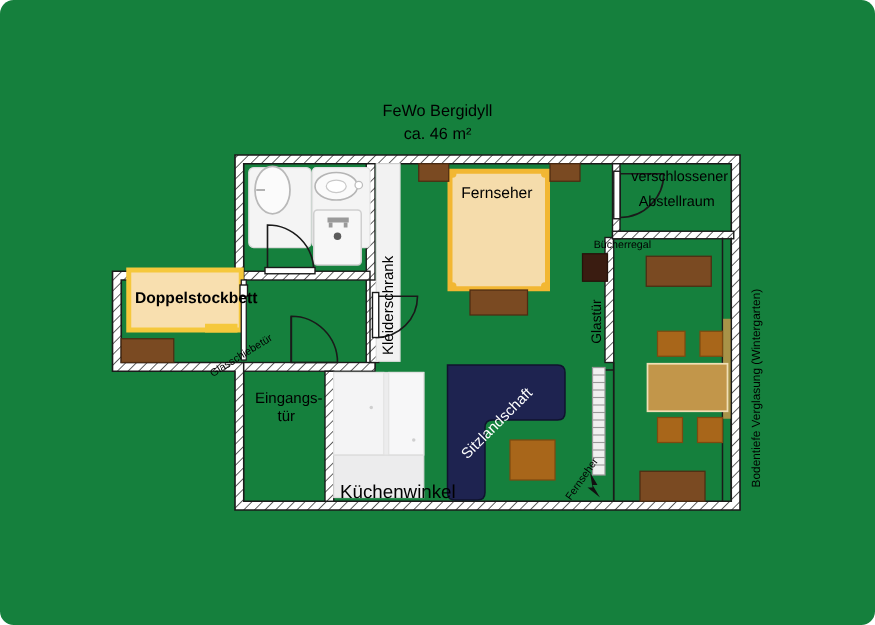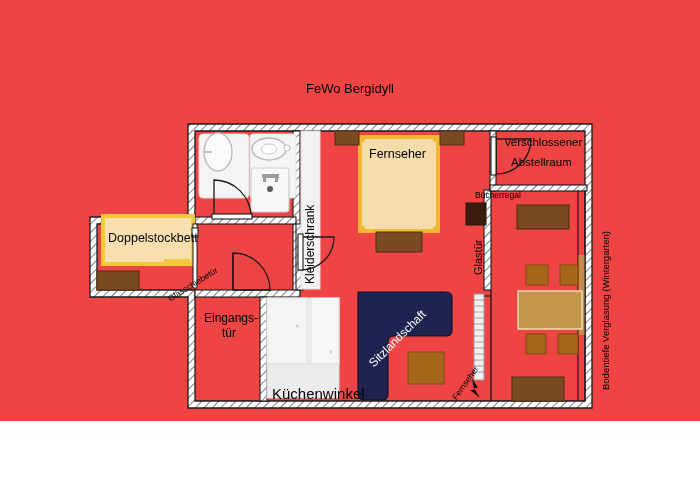--- a/index.html
+++ b/index.html
@@ -9,22 +9,23 @@
   }
   body {
     width: 700px;
     height: 500px;
     overflow: hidden;
     font-family: "Liberation Sans", sans-serif;
   }
   #plan {
     position: relative;
     width: 700px;
-    height: 421px;
-    background: #ef4444;
+    height: 500px;
+    background: #15803d;
+    border-radius: 11px;
   }
   #plan-svg {
     position: absolute;
     left: 0;
     top: 0;
     width: 700px;
     height: 500px;
   }
   .lbl {
     position: absolute;
@@ -48,20 +49,21 @@
   .rot-diag2 { transform: rotate(-45deg); transform-origin: left top; }
   .rot-diag3 { transform: rotate(-55deg); transform-origin: left top; }
 </style>
 </head>
 <body>
 
 <div id="plan">
 
   <div id="title-block">
     <div>FeWo Bergidyll</div>
+    <div>ca. 46 m²</div>
   </div>
 
   <svg id="plan-svg" viewBox="0 0 700 500">
     <defs>
       <pattern id="hatch" width="6" height="6" patternUnits="userSpaceOnUse" patternTransform="rotate(45)">
         <rect width="6" height="6" fill="#ffffff"></rect>
         <line x1="0" y1="0" x2="0" y2="6" stroke="#1a1a1a" stroke-width="1.1"></line>
       </pattern>
     </defs>
 
@@ -200,21 +202,21 @@
       <rect x="517" y="205" width="52" height="24" fill="#7a4a22" stroke="#4d2c12" stroke-width="1"></rect>
       <rect x="526" y="265" width="22" height="20" fill="#a8661a" stroke="#7d4a10" stroke-width="1"></rect>
       <rect x="560" y="265" width="18" height="20" fill="#a8661a" stroke="#7d4a10" stroke-width="1"></rect>
       <rect x="518" y="291" width="64" height="38" fill="#c2964a" stroke="#f0dfb5" stroke-width="1.4"></rect>
       <rect x="526" y="334" width="20" height="20" fill="#a8661a" stroke="#7d4a10" stroke-width="1"></rect>
       <rect x="558" y="334" width="20" height="20" fill="#a8661a" stroke="#7d4a10" stroke-width="1"></rect>
       <rect x="512" y="377" width="52" height="24" fill="#7a4a22" stroke="#4d2c12" stroke-width="1"></rect>
     </g>
   </svg>
 
-  <div class="lbl" style="left:108px; top:231px; font-size:12.5px;">Doppelstockbett</div>
+  <div class="lbl" style="left:108px; top:231px; font-size:12.5px;font-weight:bold;">Doppelstockbett</div>
 
   <div class="lbl rot90" style="left:303px; top:284px; font-size:12px;">Kleiderschrank</div>
 
   <div class="lbl rot-diag" style="left:166px; top:295px; font-size:8.5px;">Glasschiebetür</div>
 
   <div class="lbl" style="left:204px; top:311px; font-size:12px;">Eingangs-</div>
   <div class="lbl" style="left:222px; top:326px; font-size:12px;">tür</div>
 
   <div class="lbl" style="left:369px; top:147px; font-size:12.5px;">Fernseher</div>
 

